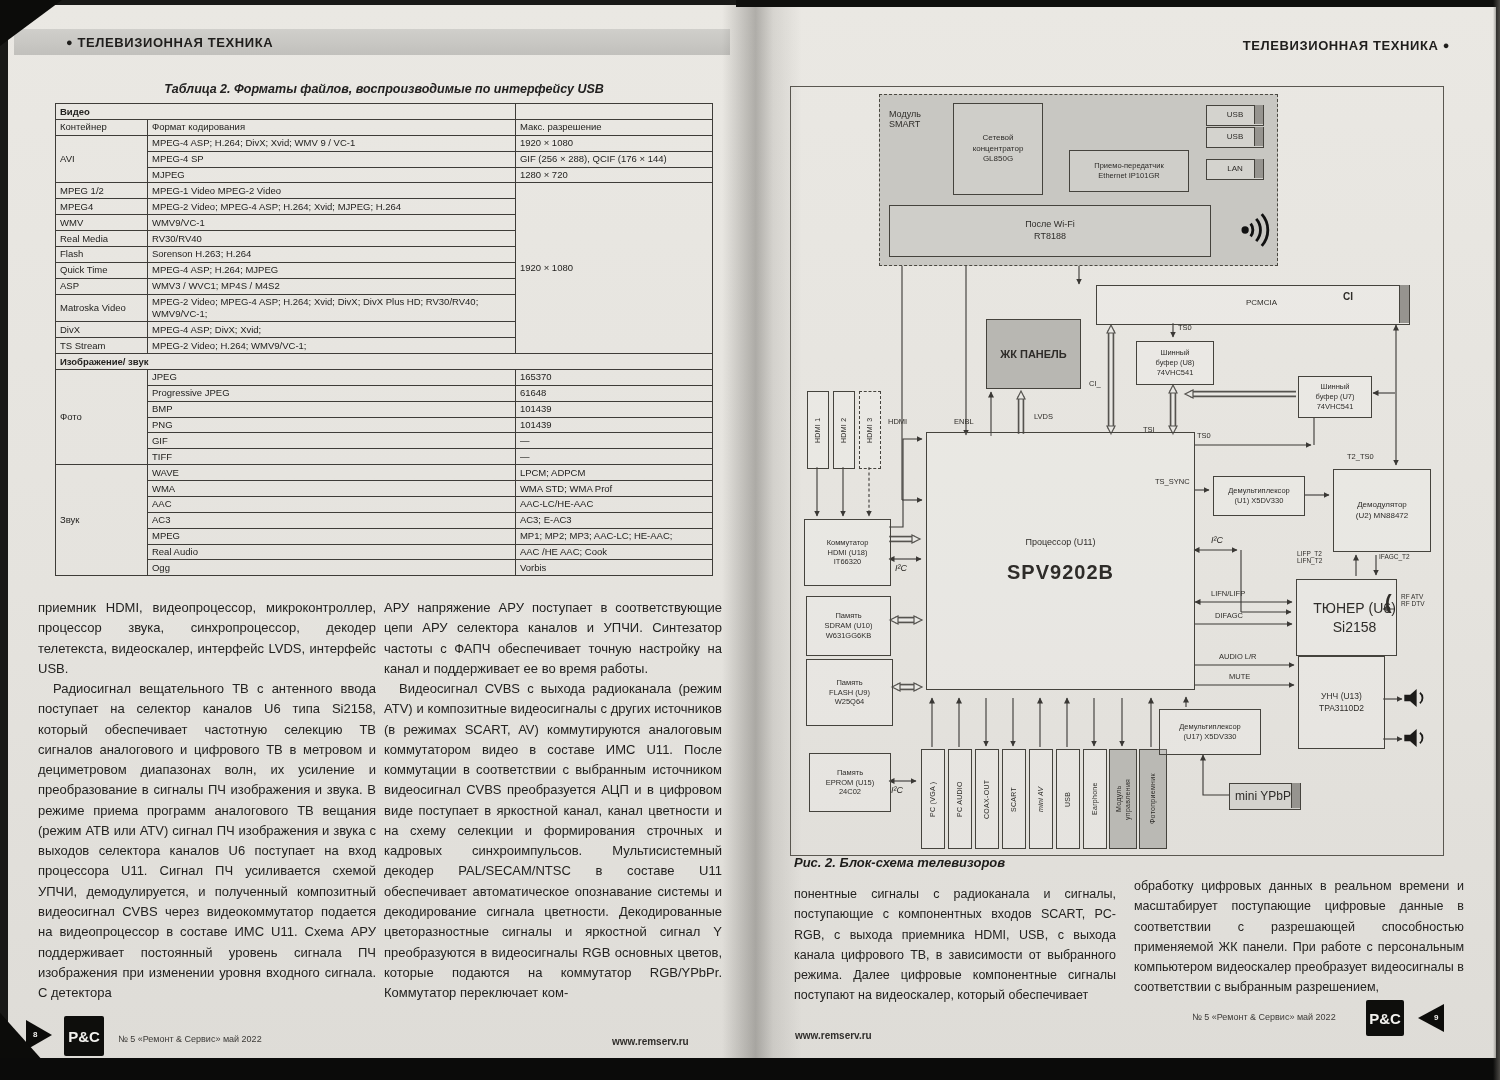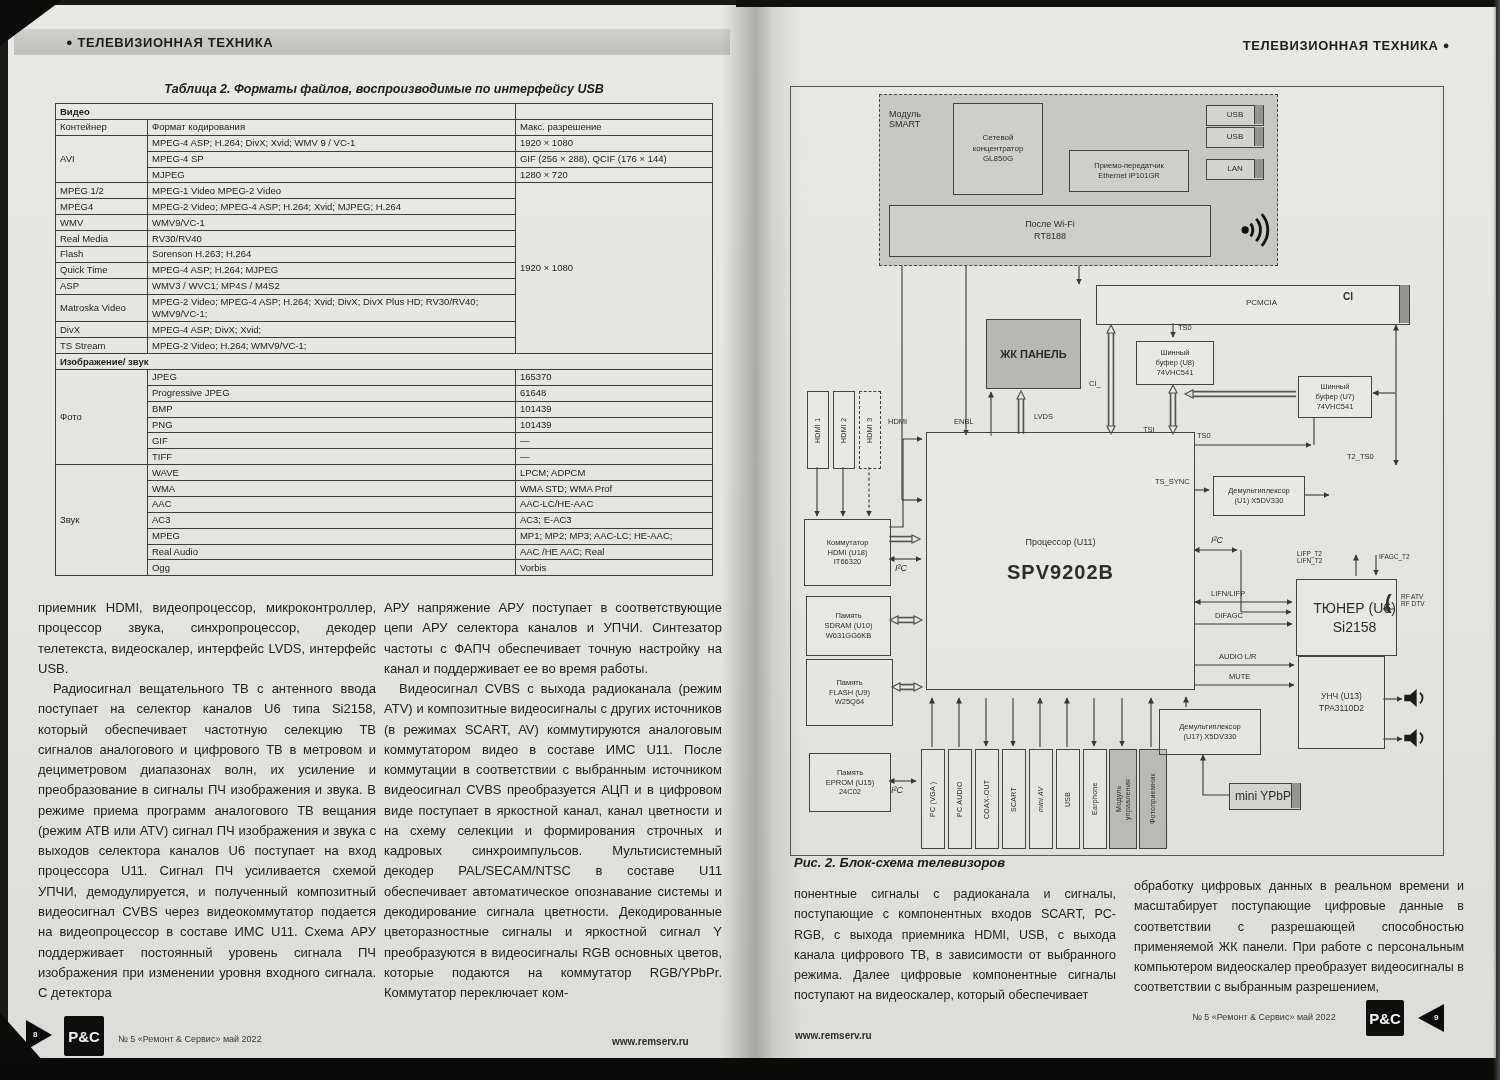--- a/index.html
+++ b/index.html
@@ -192,21 +192,21 @@
       <tr>
             <td>AC3</td>
             <td>AC3; E-AC3</td>
           </tr>
       <tr>
             <td>MPEG</td>
             <td>MP1; MP2; MP3; AAC-LC; HE-AAC;</td>
           </tr>
       <tr>
             <td>Real Audio</td>
-            <td>AAC /HE AAC; Real</td>
+            <td>AAC /HE AAC; Cook</td>
           </tr>
       <tr>
             <td>Ogg</td>
             <td>Vorbis</td>
           </tr>
     </tbody>
       </table>
 
     <div class="bt" style="left:38px;top:598px;width:338px;">
       <p>приемник HDMI, видеопроцессор, микроконтроллер, процессор звука, синхропроцессор, декодер телетекста, видеоскалер, интерфейс LVDS, интерфейс USB.</p>
@@ -369,20 +369,22 @@
       <div class="dbox vcon" style="left:211px;top:662px;width:22px;height:98px;">SCART</div>
       <div class="dbox vcon" style="left:238px;top:662px;width:22px;height:98px;font-style:italic;">mini AV</div>
       <div class="dbox vcon" style="left:265px;top:662px;width:22px;height:98px;">USB</div>
       <div class="dbox vcon" style="left:292px;top:662px;width:22px;height:98px;">Earphone</div>
       <div class="dbox vcon graycon" style="left:318px;top:662px;width:26px;height:98px;">Модуль
 управления</div>
       <div class="dbox vcon graycon" style="left:348px;top:662px;width:26px;height:98px;">Фотоприемник</div>
 
       <div class="dbox" style="left:422px;top:389px;width:90px;height:38px;">Демультиплексор
 (U1)  X5DV330</div>
+      <div class="dbox" style="left:542px;top:382px;width:96px;height:81px;font-size:8px;">Демодулятор
+(U2) MN88472</div>
       <div class="dbox" style="left:505px;top:492px;width:83px;height:75px;font-size:14px;padding-left:16px;">ТЮНЕР (U6)
 Si2158</div>
       <div class="dbox" style="left:507px;top:569px;width:85px;height:91px;font-size:8.5px;">УНЧ (U13)
 TPA3110D2</div>
       <div class="dbox" style="left:368px;top:622px;width:100px;height:44px;">Демультиплексор
 (U17)  X5DV330</div>
       <div class="dbox plug" style="left:438px;top:696px;width:70px;height:25px;font-size:12px;">mini YPbPr</div>
       <div class="plugcap" style="left:500px;top:696px;width:8px;height:25px;"></div>
 
       <svg style="position:absolute;left:612px;top:600px;" width="26" height="22" viewBox="0 0 20 16">

